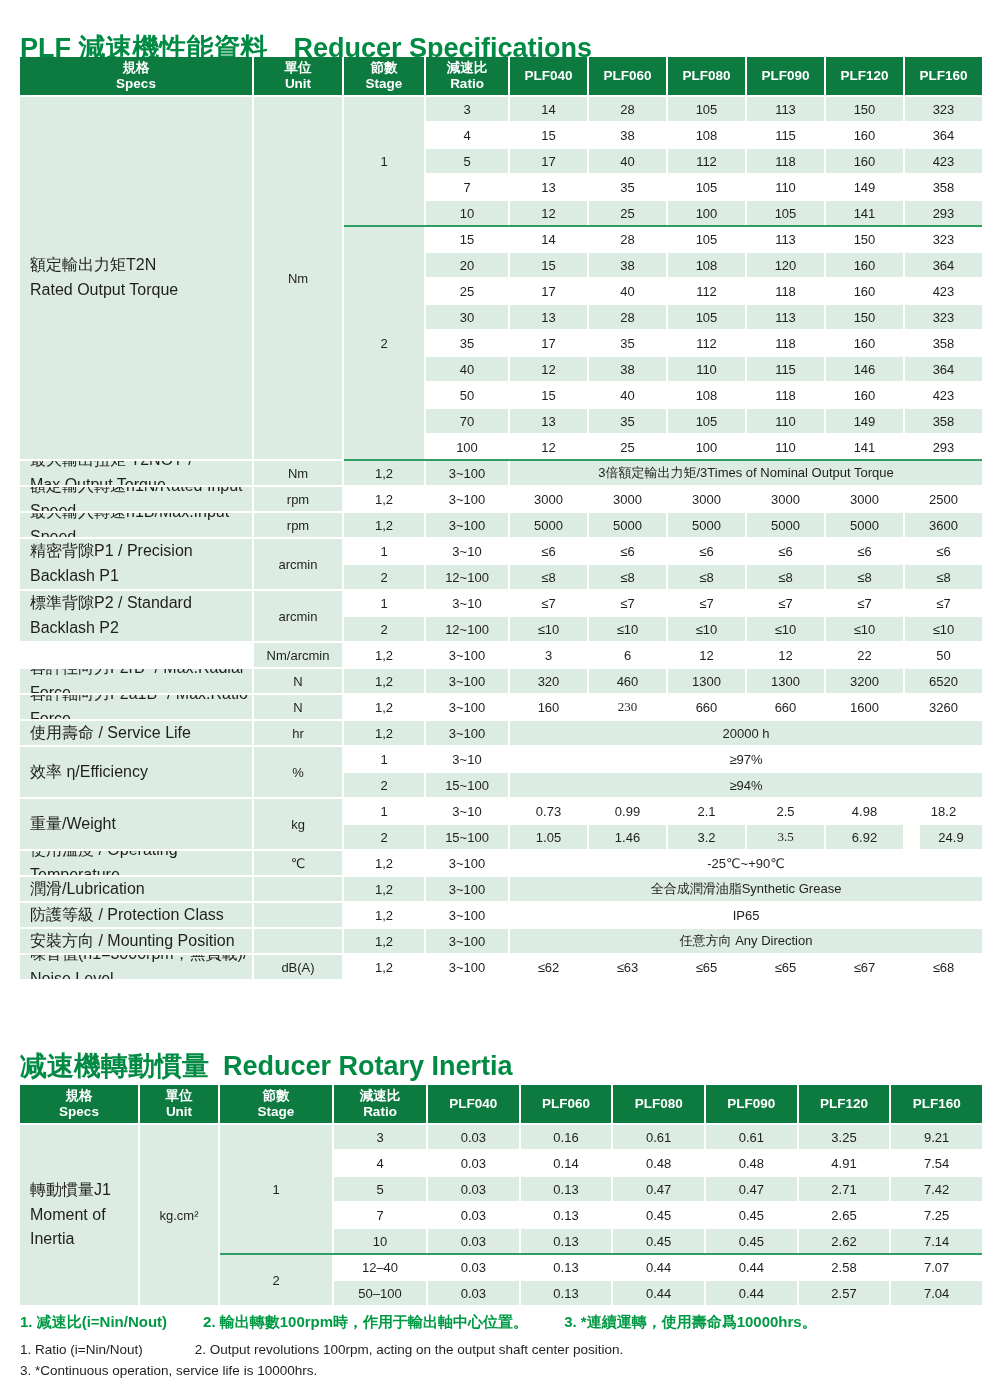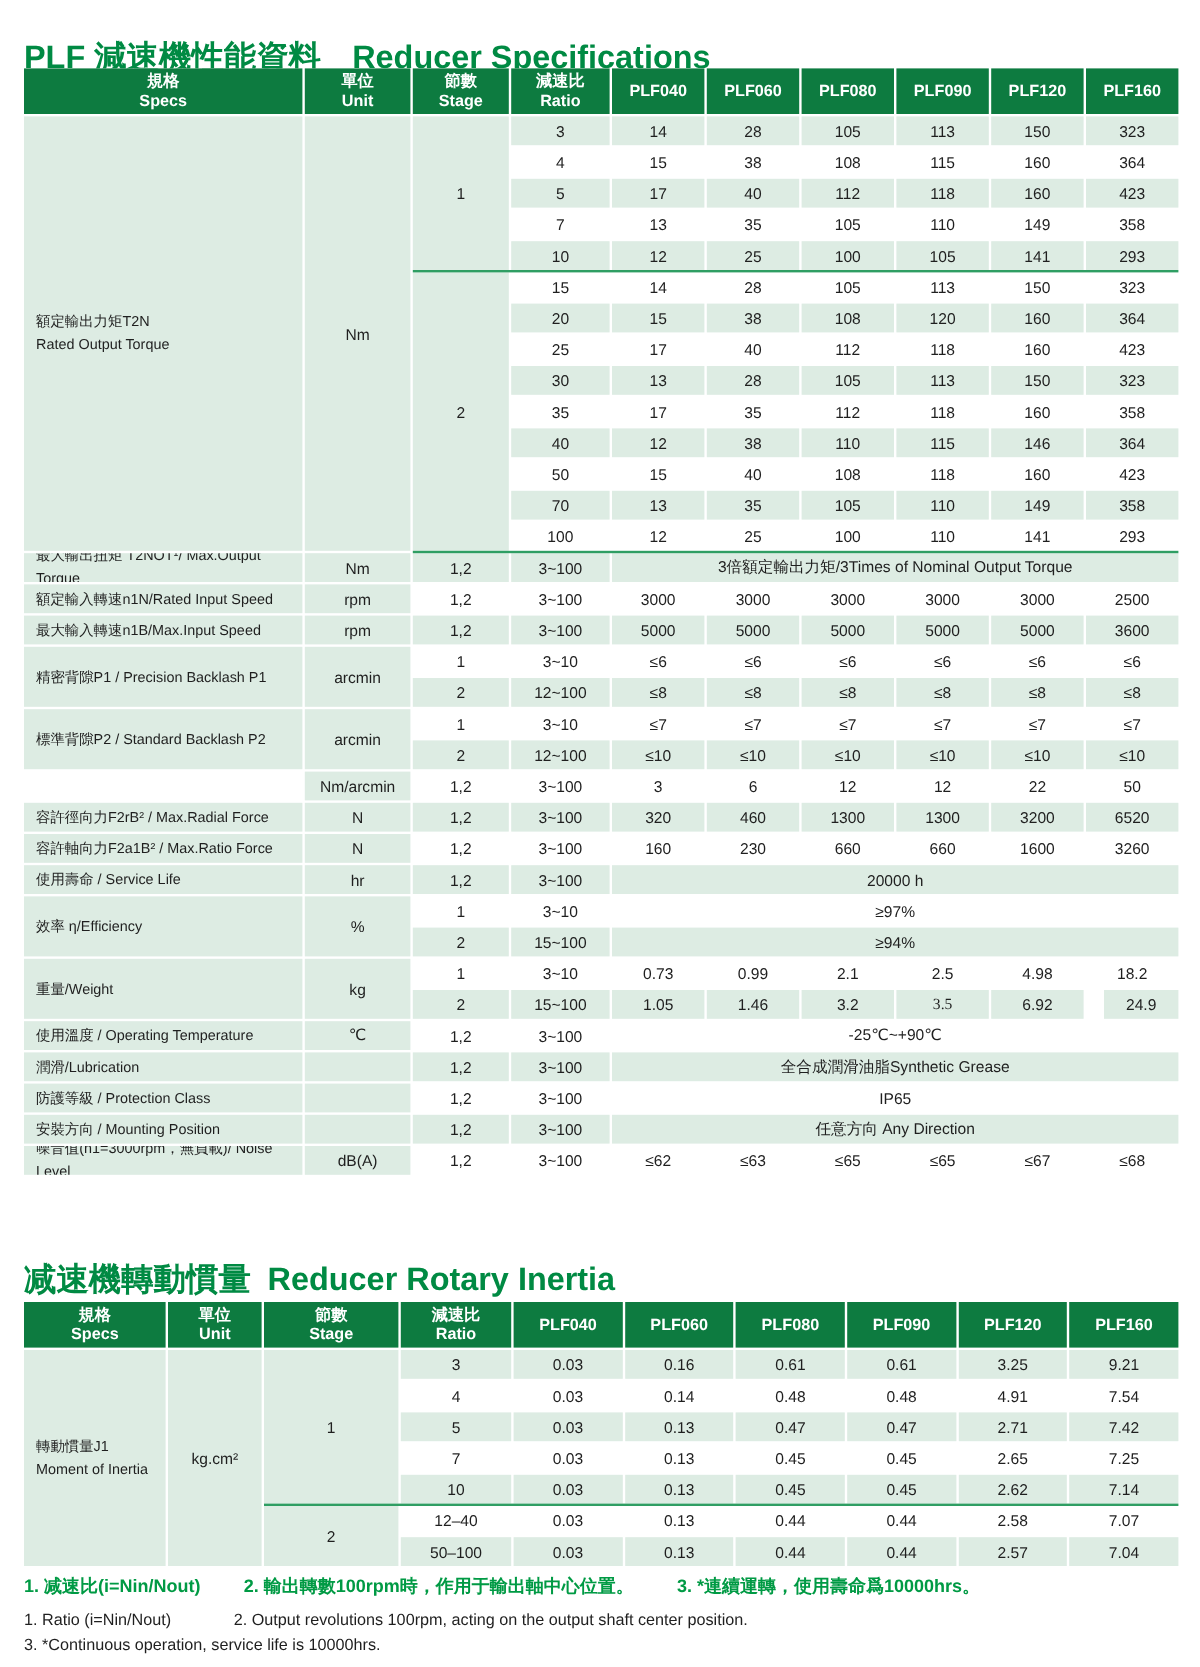--- a/index.html
+++ b/index.html
@@ -23,21 +23,21 @@
   .inertia-grid{left:20px;top:1085px;width:962px;height:220px;
      grid-template-columns:118px 78px 112px 92px repeat(6,1fr);
      grid-template-rows:38px;grid-auto-rows:24px;}
   .hcell{background:var(--header-green);color:#fff;display:flex;flex-direction:column;
      align-items:center;justify-content:center;font-weight:bold;font-size:13.5px;line-height:1.2;}
   .cell{display:flex;align-items:center;justify-content:center;font-size:13px;overflow:hidden;}
   .light{background:var(--row-green);}
   .white-row{background:#fff;}
   .mergedcell{background:var(--row-green);}
   .label-cell{flex-direction:column;align-items:flex-start;justify-content:center;
-     padding-left:10px;font-size:12px;line-height:1.55;text-align:left;}
+     padding-left:10px;font-size:16px;line-height:1.55;text-align:left;}
   .unit-cell{font-size:13px;}
   .sep-line{position:absolute;height:2px;background:var(--sep-green);z-index:2;}
   .footnote-zh{position:absolute;left:20px;color:var(--footnote-green);font-weight:bold;font-size:15px;white-space:nowrap;}
   .footnote-en{position:absolute;left:20px;color:var(--text);font-size:13.5px;white-space:nowrap;}
   .fn-seg{display:inline-block;margin-right:36px;}
   .fn-seg-en{display:inline-block;margin-right:52px;}
 </style>
 </head>
 <body>
 
@@ -277,21 +277,21 @@
       <div class="cell light" style="grid-area: 24 / 8;">1300</div>
       <div class="cell light" style="grid-area: 24 / 9;">3200</div>
       <div class="cell light" style="grid-area: 24 / 10;">6520</div>
       <div class="cell mergedcell label-cell" style="grid-area: 25 / 1 / span 1;">
         <div class="lab-line">容許軸向力F2a1B² / Max.Ratio Force</div>
       </div>
       <div class="cell mergedcell unit-cell" style="grid-area: 25 / 2 / span 1;">N</div>
       <div class="cell white-row" style="grid-area: 25 / 3 / span 1;">1,2</div>
       <div class="cell white-row" style="grid-area: 25 / 4;">3~100</div>
       <div class="cell white-row" style="grid-area: 25 / 5;">160</div>
-      <div class="cell white-row" style="grid-area: 25 / 6;">230</div>
+      <div class="cell white-row" style="grid-area: 25 / 6; font-family: Liberation Serif, serif;">230</div>
       <div class="cell white-row" style="grid-area: 25 / 7;">660</div>
       <div class="cell white-row" style="grid-area: 25 / 8;">660</div>
       <div class="cell white-row" style="grid-area: 25 / 9;">1600</div>
       <div class="cell white-row" style="grid-area: 25 / 10;">3260</div>
       <div class="cell mergedcell label-cell" style="grid-area: 26 / 1 / span 1;">
         <div class="lab-line">使用壽命 / Service Life</div>
       </div>
       <div class="cell mergedcell unit-cell" style="grid-area: 26 / 2 / span 1;">hr</div>
       <div class="cell light" style="grid-area: 26 / 3 / span 1;">1,2</div>
       <div class="cell light" style="grid-area: 26 / 4;">3~100</div>

